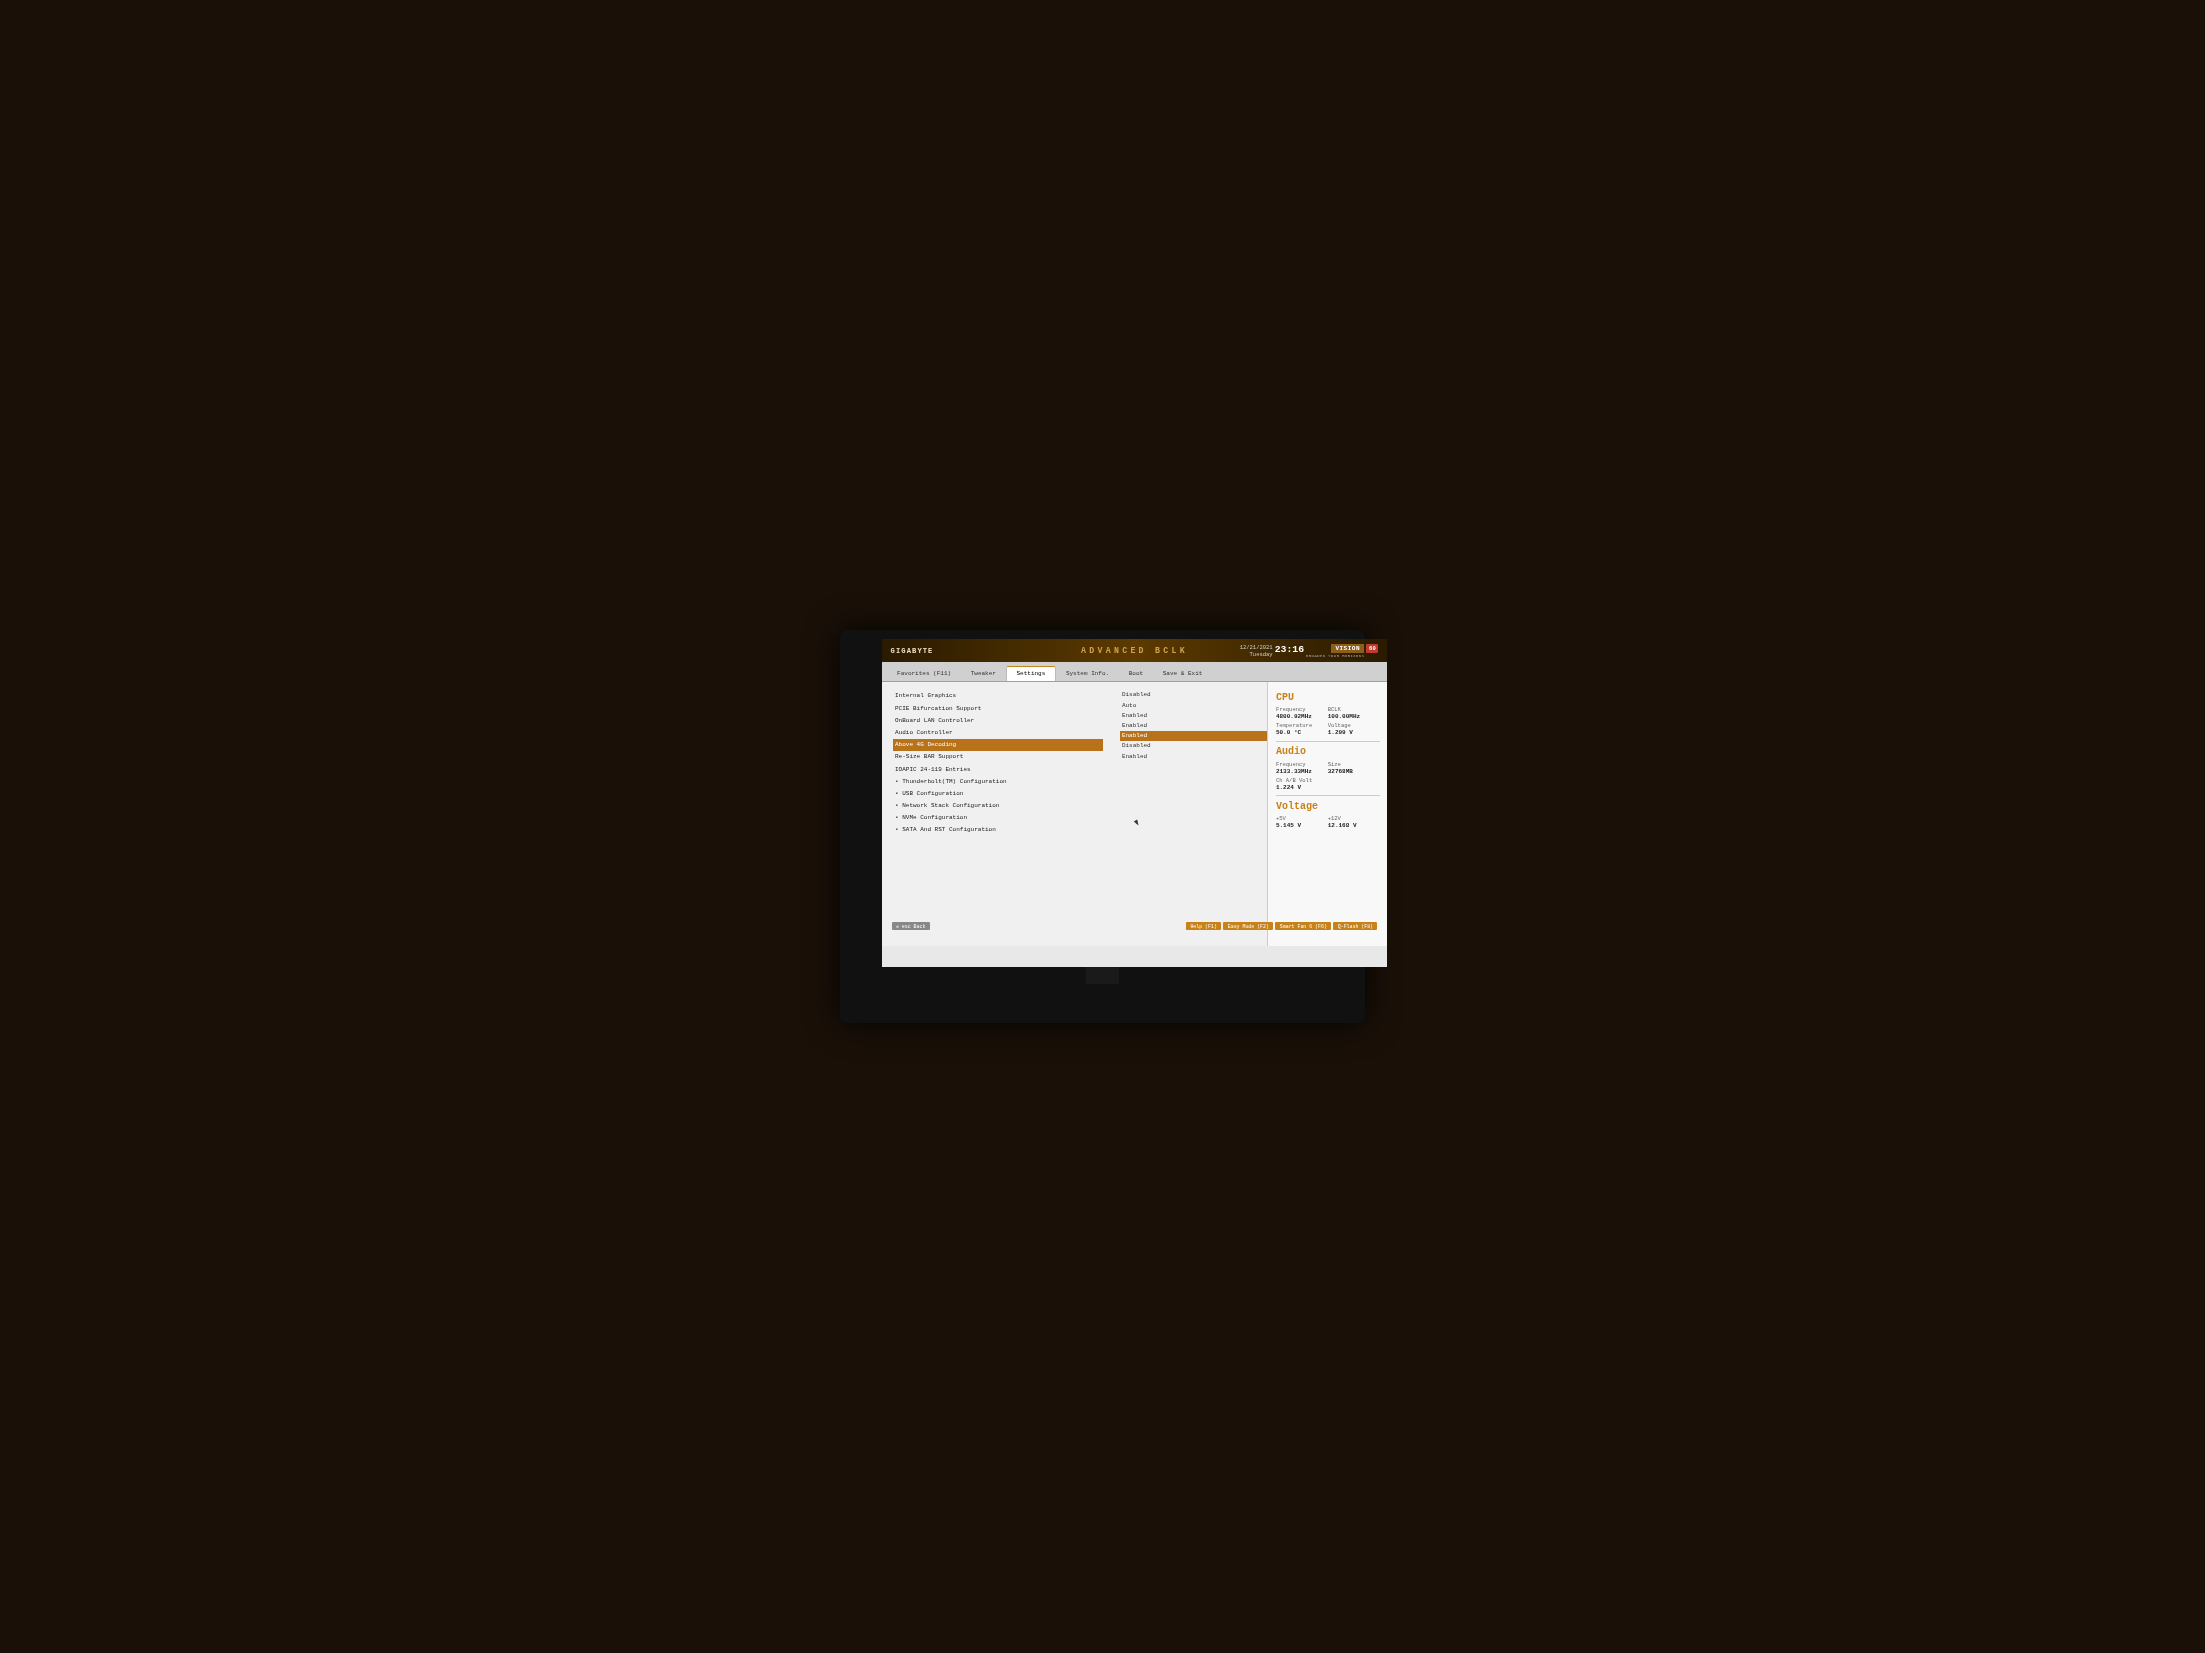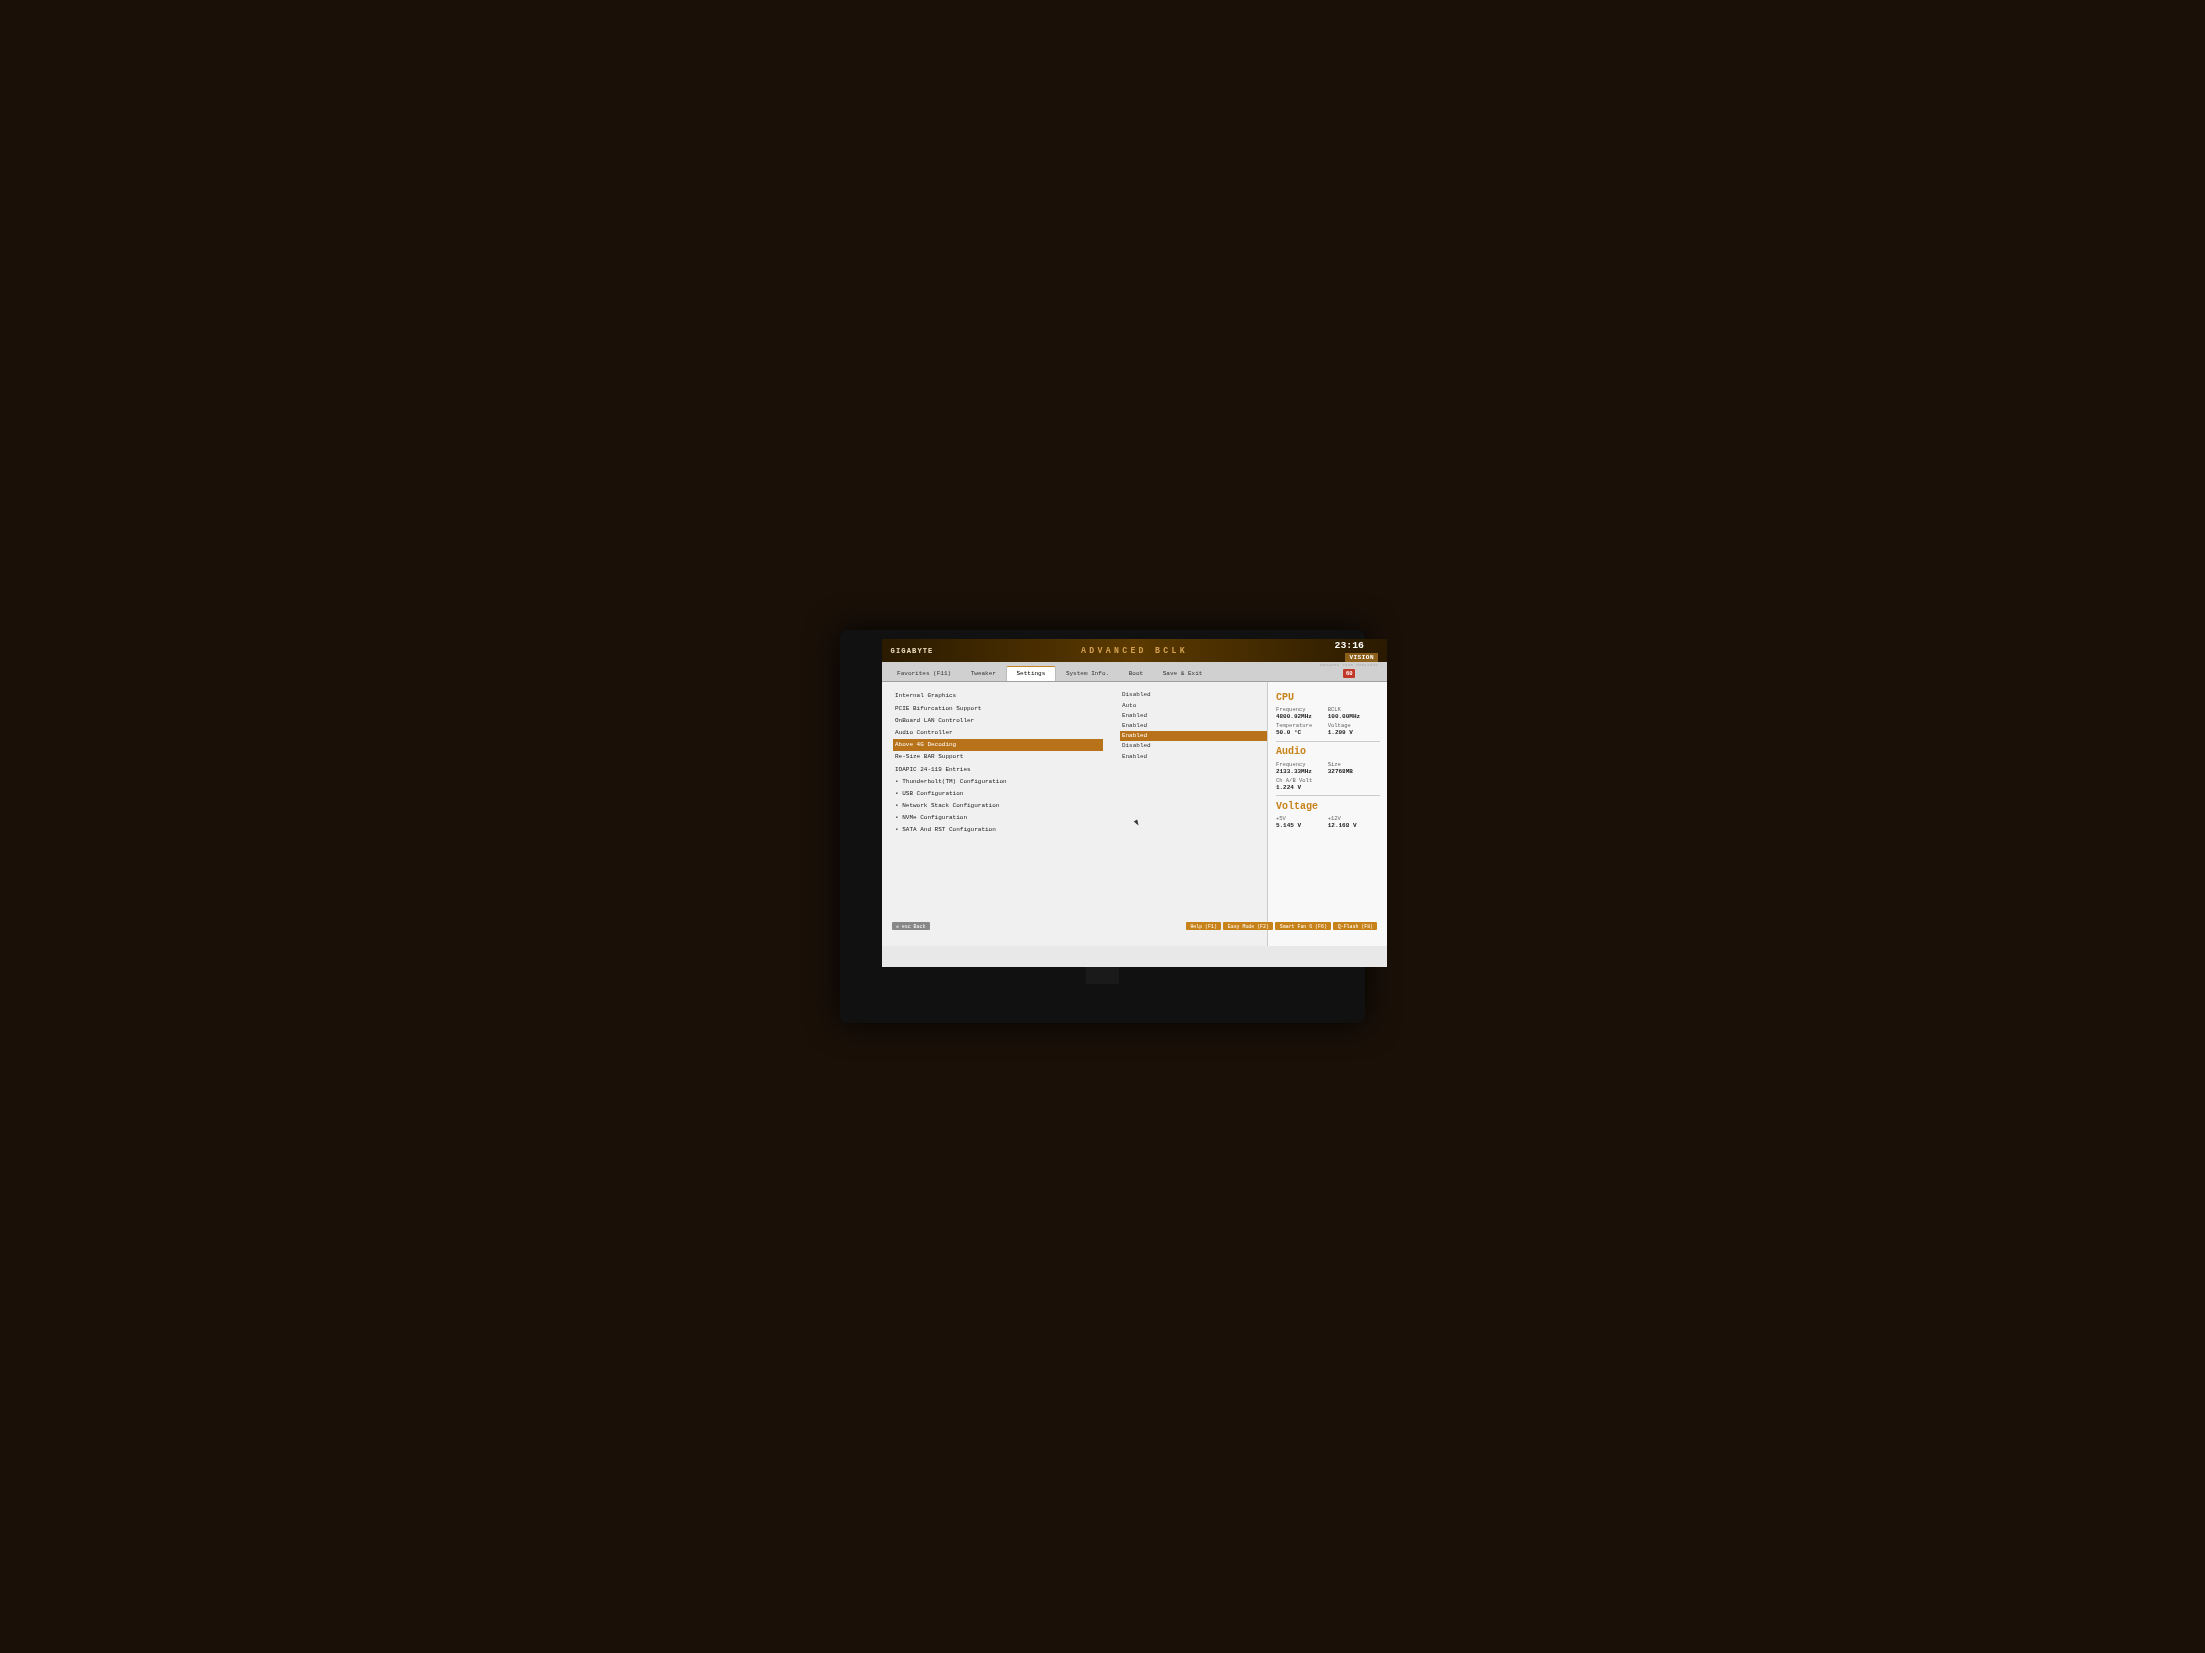--- a/index.html
+++ b/index.html
@@ -46,23 +46,22 @@
       left: 50%;
       transform: translateX(-50%);
       color: #d4a050;
       font-size: 8.2px;
       letter-spacing: 3.3px;
       font-weight: bold;
     }
     .header-right {
       margin-left: auto;
       display: flex;
-      align-items: center;
+      align-items: flex-start;
       gap: 2px;
-      flex-direction: column;
     }
     .header-datetime {
       color: #ccc;
       font-size: 5.5px;
       text-align: right;
     }
     .header-clock {
       color: #fff;
       font-size: 9.8px;
       font-weight: bold;

